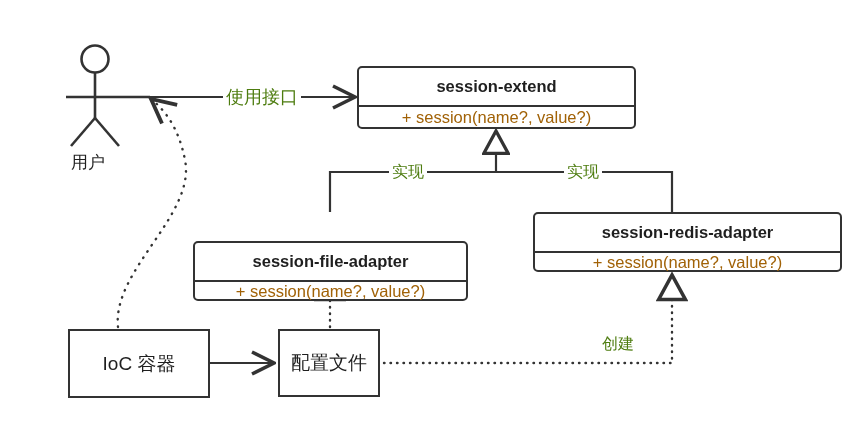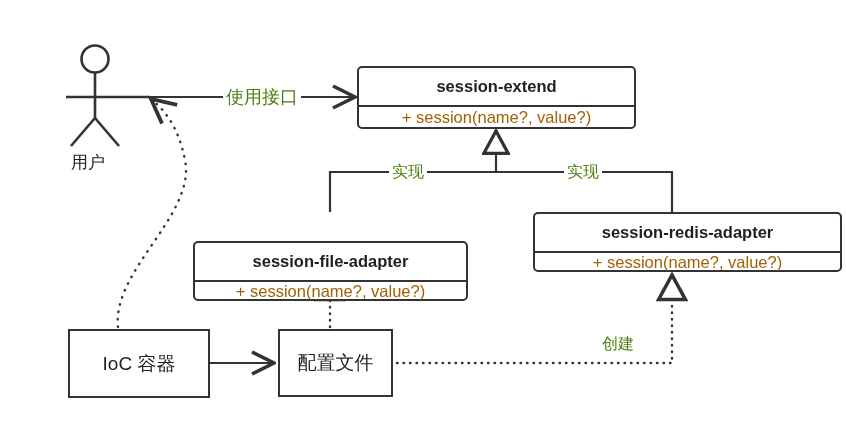--- a/index.html
+++ b/index.html
@@ -141,21 +141,21 @@
     <div class="uml-ops">+ session(name?, value?)</div>
   </div>
 
   <div class="uml-box" style="left:533px; top:212px; width:309px; height:60px;">
     <div class="uml-title">session-redis-adapter</div>
     <div class="uml-ops">+ session(name?, value?)</div>
   </div>
 
   <div class="plain-box" style="left:48px; top:329px; width:142px; height:69px;margin-left:20px;">IoC 容器</div>
 
-  <div class="plain-box" style="left:278px; top:329px; width:115px; height:68px;">配置文件</div>
+  <div class="plain-box" style="left:278px; top:329px; width:102px; height:68px;">配置文件</div>
 
   <div class="edge-label big" style="left:262px; top:97px;">使用接口</div>
 
 
   <div class="edge-label" style="left:408px; top:172px;">实现</div>
 
   <div class="edge-label" style="left:583px; top:172px;">实现</div>
 
   <div class="edge-label" style="left:577px; top:344px;margin-left:41px;">创建</div>
 

